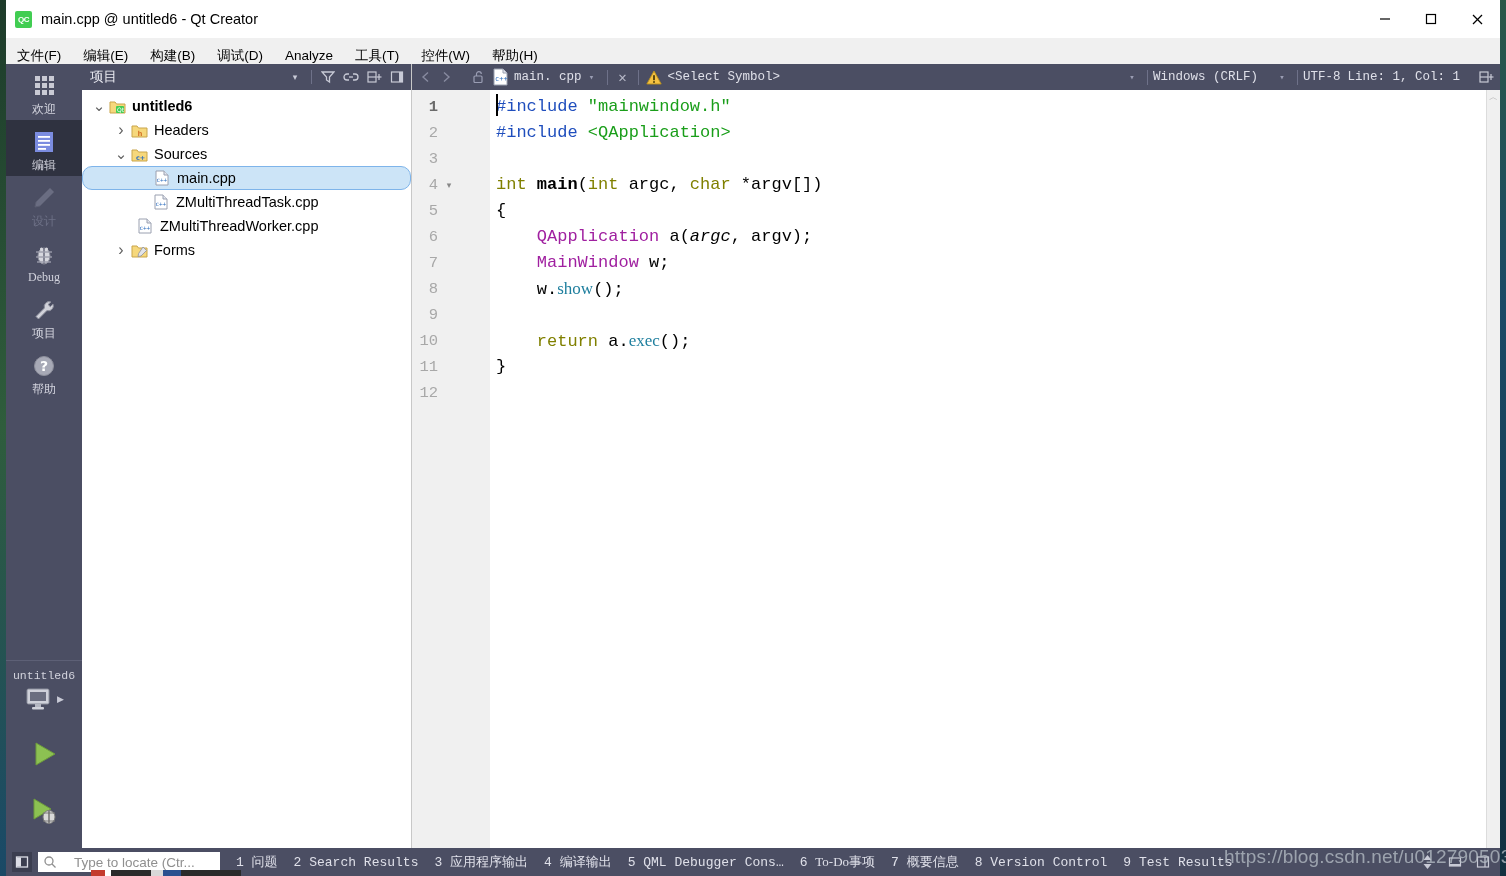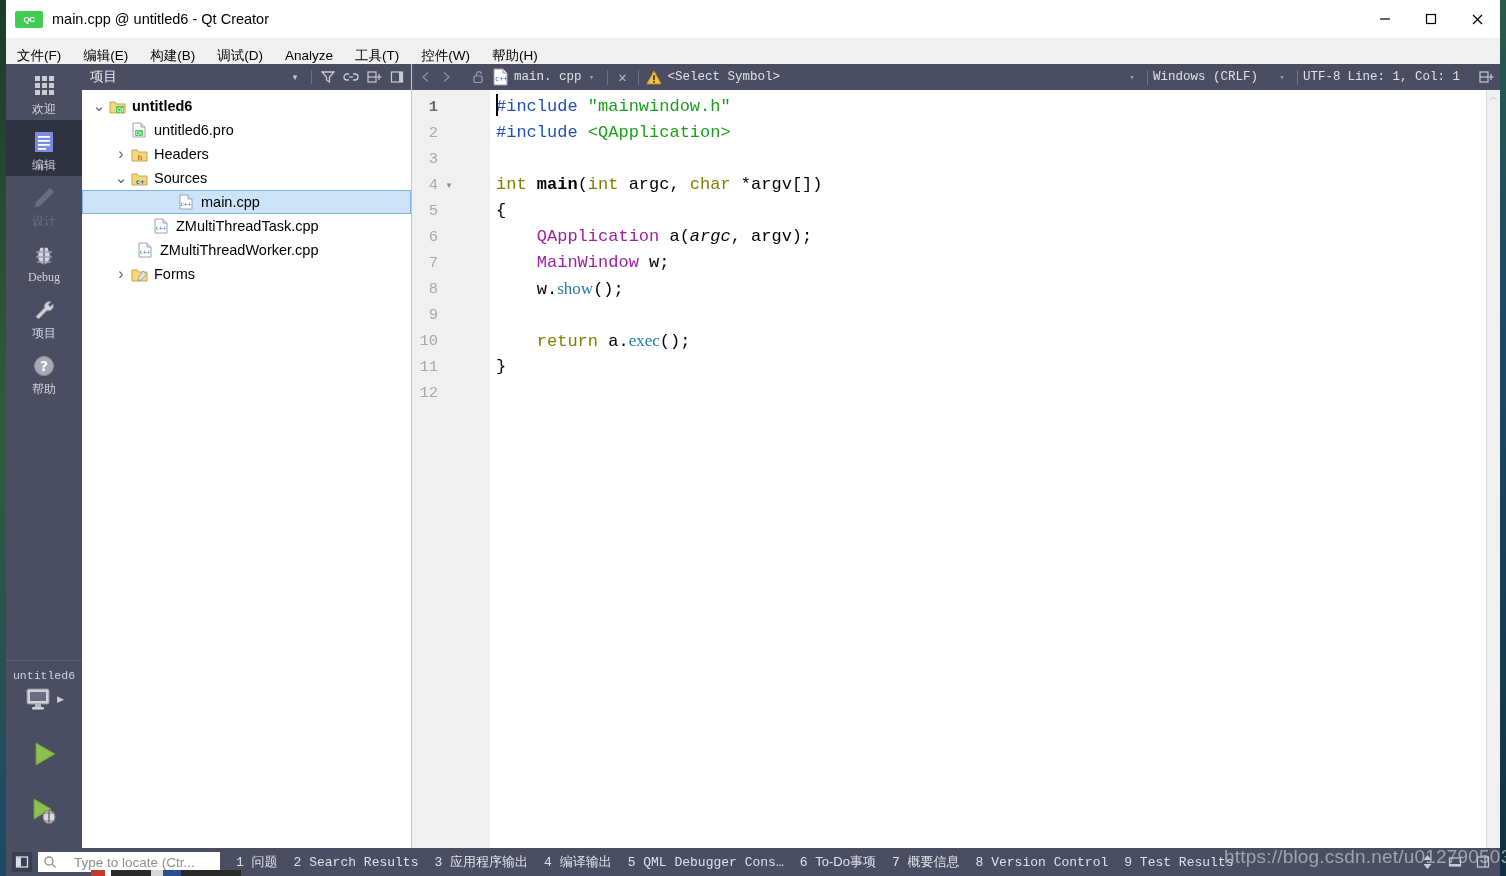--- a/index.html
+++ b/index.html
@@ -19,21 +19,21 @@
     position: absolute; left: 6px; top: 0; width: 1494px; height: 876px;
     background: #4b4e63;
   }
   
   #titlebar {
     position: absolute; left: 0; top: 0; width: 1494px; height: 38px;
     background: #ffffff;
     display: flex; align-items: center;
   }
   #qt-logo {
-    width: 28px; height: 17px; margin-left: 9px; margin-right: 9px;
+    width: 17px; height: 17px; margin-left: 9px; margin-right: 9px;
     background: #41cd52; border-radius: 2px;
     color: #ffffff; font-size: 8px; font-weight: bold;
     display: flex; align-items: center; justify-content: center;
     letter-spacing: -0.5px;
   }
   #title-text { font-size: 14.5px; color: #000; }
   #win-controls { margin-left: auto; display: flex; height: 38px; }
   .win-btn {
     width: 46px; height: 38px; display: flex;
     align-items: center; justify-content: center;
@@ -154,21 +154,21 @@
   }
   #sb-toggle { width:20px; height:20px; background:#3b3e50;
                display:flex; align-items:center; justify-content:center; }
   #locator {
     width: 182px; height: 20px; background:#fff; margin-left:6px;
     display:flex; align-items:center; padding-left:5px; gap:17px;
     font-size:13.5px; color:#8f8f8f;
   }
   .sb-item { font-family:"Liberation Mono", monospace; font-size:13px;
              color:#dfe0e9; margin-left:16px; white-space:nowrap; }
-  .sb-item .cn { font-family:Liberation Sans, sans-serif; }
+  .sb-item .cn { font-family:Liberation Serif, serif; }
   #sb-right { margin-left:auto; display:flex; align-items:center; gap:6px;
               padding-right:6px; }
   .sb-btn { width:22px; height:20px; display:flex; align-items:center;
             justify-content:center; color:#c8cad6; }
   #watermark {
     position:absolute; left:1218px; top:846px; font-size:19px;
     color:#b8c0c8; opacity:.75; letter-spacing:.2px;
     font-family:"Liberation Sans", sans-serif; pointer-events:none;
   }
   
@@ -362,52 +362,40 @@
           <span class="folder-ico">
             <svg width="17" height="15" viewBox="0 0 17 15">
               <path d="M1 3h5l1.5 2H16v9H1Z" fill="#f6d87c" stroke="#c9a54a"></path>
               <rect x="7" y="7" width="8" height="7" rx="1" fill="#41cd52"></rect>
               <text x="8" y="13" font-size="6" fill="#fff" font-family="DejaVu Sans, sans-serif">Qt</text>
             </svg>
           </span>
           <span class="bold">untitled6</span>
         </div>
         <div class="row" style="padding-left: 30px;">
-          <span class="arrow" style="font-size: 16px;"></span>
-          <span class="folder-ico">
-            <svg width="16" height="16" viewBox="0 0 16 16">
-              <path d="M2 1h8l4 4v10H2Z" fill="#fff" stroke="#9aa0b0"></path>
-              <path d="M10 1v4h4" fill="#e3e6ee" stroke="#9aa0b0"></path>
-              <rect x="4" y="8" width="8" height="6" rx="1" fill="#41cd52"></rect>
-              <text x="4.6" y="13" font-size="5.5" fill="#fff" font-family="DejaVu Sans, sans-serif">Qt</text>
-            </svg>
-          </span>
-          <span>untitled6.pro</span>
-        </div>
-        <div class="row" style="padding-left: 30px;">
           <span class="arrow" style="font-size: 16px;">›</span>
           <span class="folder-ico">
             <svg width="17" height="15" viewBox="0 0 17 15">
               <path d="M1 3h5l1.5 2H16v9H1Z" fill="#f6d87c" stroke="#c9a54a"></path>
               <text x="6.5" y="13" font-size="7" fill="#d4762a" font-weight="bold" font-family="DejaVu Sans, sans-serif">h</text>
             </svg>
           </span>
           <span>Headers</span>
         </div>
         <div class="row" style="padding-left: 30px;">
           <span class="arrow" style="font-size: 15px;">⌄</span>
           <span class="folder-ico">
             <svg width="17" height="15" viewBox="0 0 17 15">
               <path d="M1 3h5l1.5 2H16v9H1Z" fill="#f6d87c" stroke="#c9a54a"></path>
               <text x="5" y="13" font-size="6.5" fill="#2f6fbf" font-weight="bold" font-family="DejaVu Sans, sans-serif">c+</text>
             </svg>
           </span>
           <span>Sources</span>
         </div>
-        <div class="row sel" style="padding-left: 76px;">
+        <div class="row sel" style="padding-left: 52px; border-radius: 10px;">
           <span class="arrow" style="font-size: 16px;"></span>
           <span class="folder-ico">
             <svg width="16" height="16" viewBox="0 0 16 16">
               <path d="M2 1h8l4 4v10H2Z" fill="#fff" stroke="#9aa0b0"></path>
               <path d="M10 1v4h4" fill="#e3e6ee" stroke="#9aa0b0"></path>
               <text x="2.4" y="11.5" font-size="6" fill="#2f6fbf" font-family="DejaVu Sans Mono, monospace">c++</text>
             </svg>
           </span>
           <span>main.cpp</span>
         </div>

